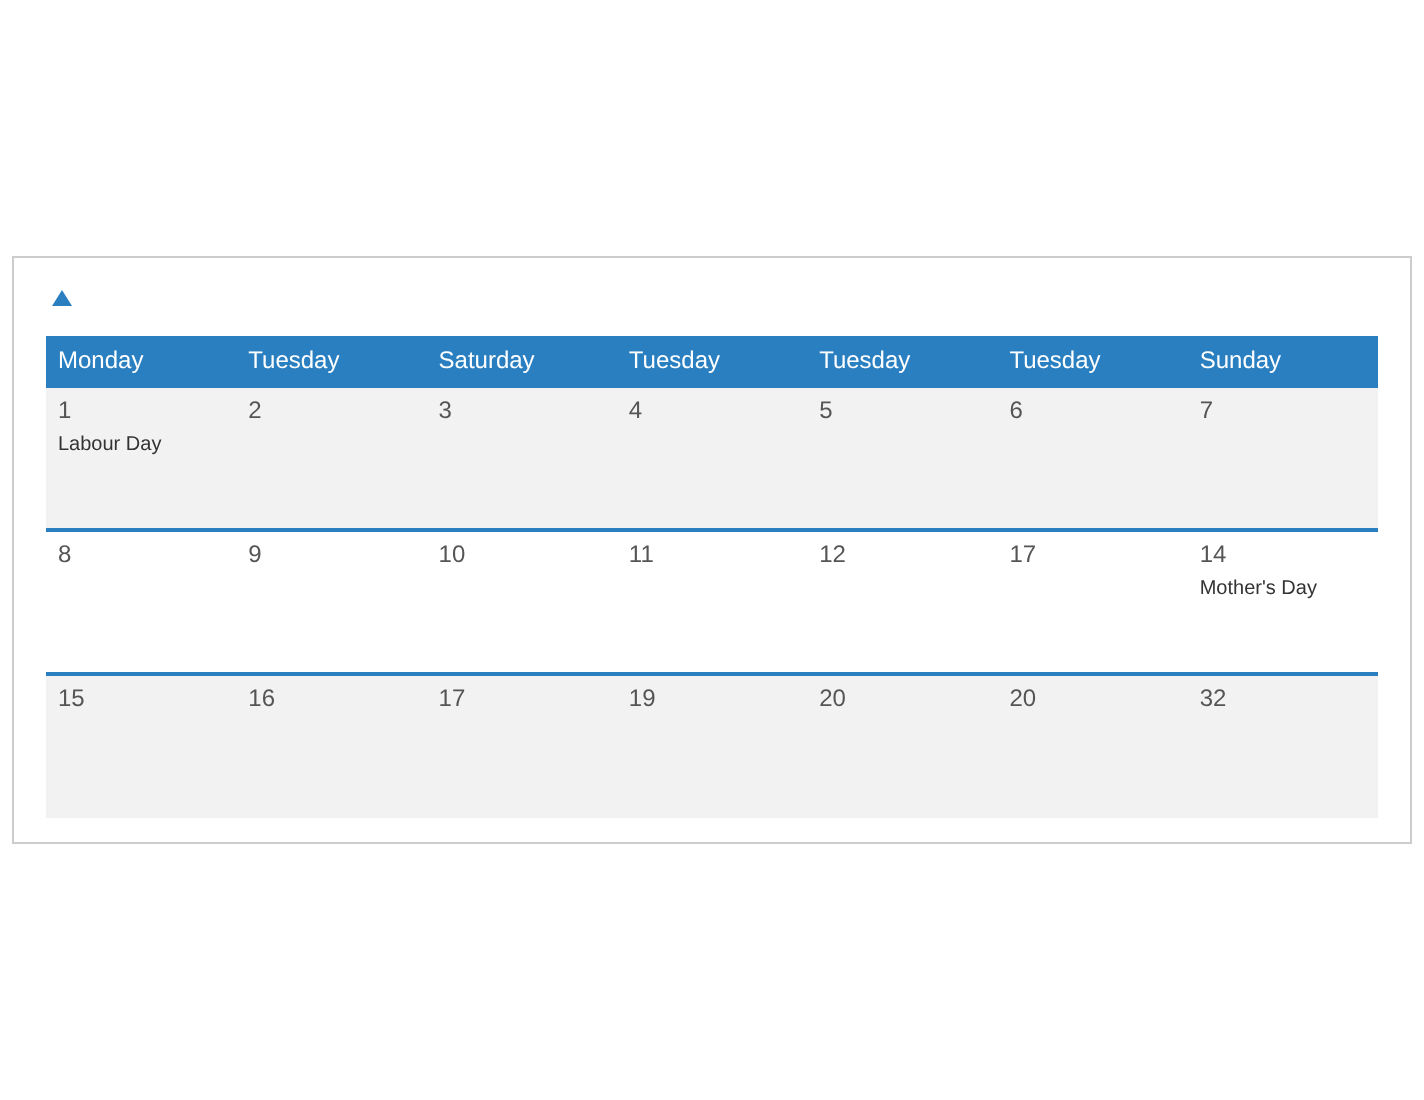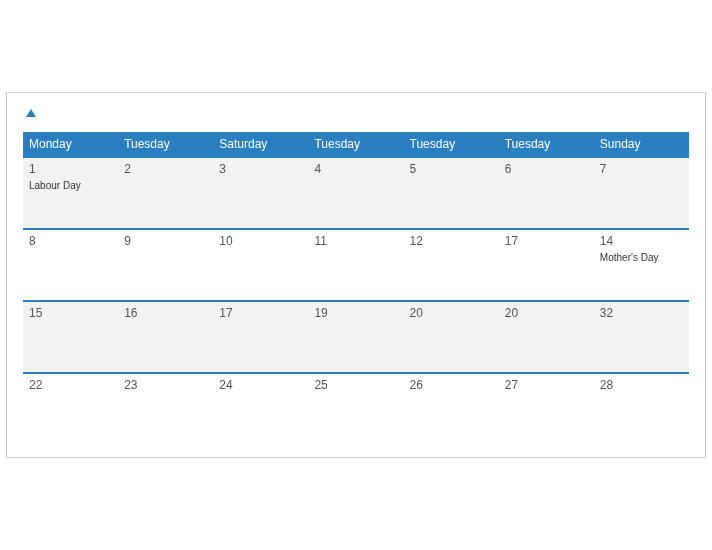--- a/index.html
+++ b/index.html
@@ -187,38 +187,15 @@
           <td>
             <span class="day-num">20</span>
           </td>
           <td>
             <span class="day-num">20</span>
           </td>
           <td>
             <span class="day-num">32</span>
           </td>
         </tr>
-        <tr>
-          <td>
-            <span class="day-num">22</span>
-          </td>
-          <td>
-            <span class="day-num">23</span>
-          </td>
-          <td>
-            <span class="day-num">24</span>
-          </td>
-          <td>
-            <span class="day-num">25</span>
-          </td>
-          <td>
-            <span class="day-num">26</span>
-          </td>
-          <td>
-            <span class="day-num">27</span>
-          </td>
-          <td>
-            <span class="day-num">28</span>
-          </td>
-        </tr>
       </tbody>
   </table>
 </div>
 
 </body></html>

